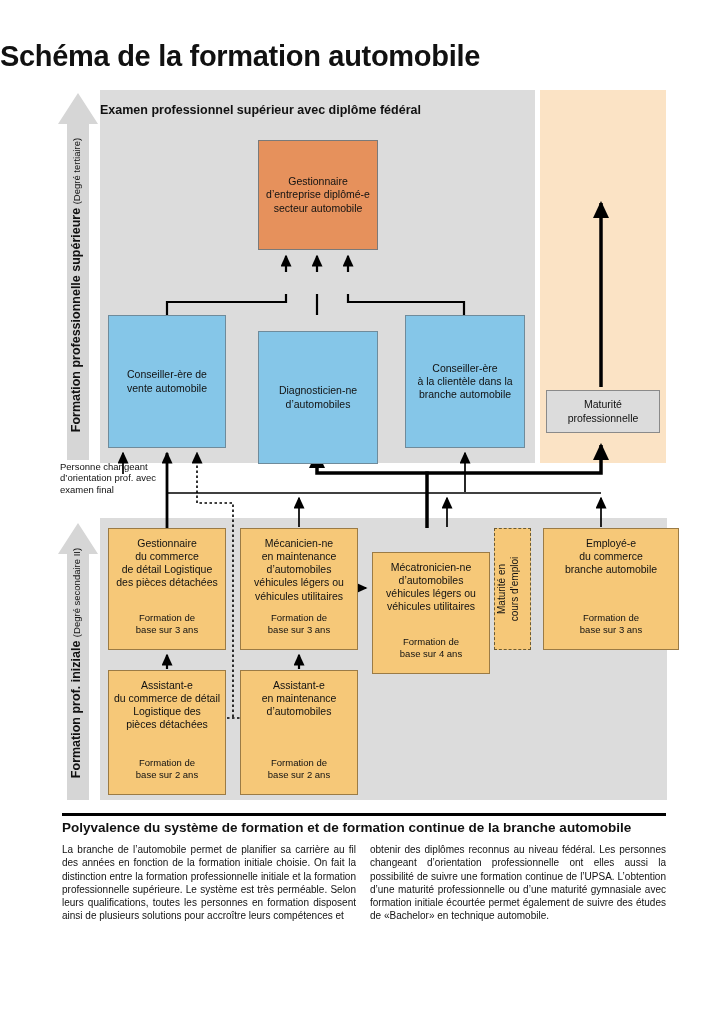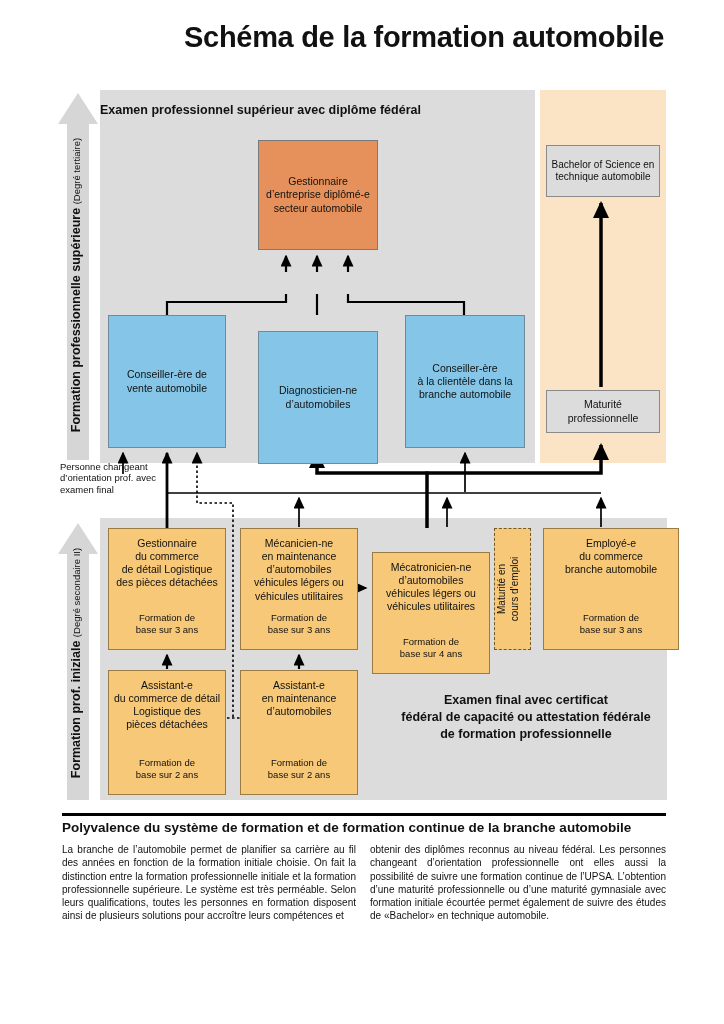--- a/index.html
+++ b/index.html
@@ -7,21 +7,21 @@
     position:relative; width:724px; height:1024px; background:#fff;
     font-family:"Liberation Sans","DejaVu Sans",sans-serif; color:#111;
     overflow:hidden;
   }
   .abs { position:absolute; }
   .pre { white-space:pre-line; }
   .sec { position:absolute; background:var(--section-bg,#dcdcdc); }
   .hes-col { position:absolute; background:var(--hes-bg,#fbe3c5); }
 
   .page-title {
-    position:absolute; left:0; top:21px; width:664px; text-align:right;
+    position:absolute; left:0; top:40px; width:664px; text-align:left;
     font-size:29px; font-weight:bold; letter-spacing:-0.3px;
   }
   .hdr {
     position:absolute; font-weight:bold; font-size:12.5px; 
     white-space:pre-line; line-height:1.25;
   }
   .box {
     position:absolute; display:flex; align-items:center; justify-content:center;
     text-align:center; white-space:pre-line; font-size:10.5px; line-height:1.25;
     box-sizing:border-box;
@@ -121,22 +121,20 @@
 d’entreprise diplômé-e
 secteur automobile</div>
   <div class="box blue" style="left:108px; top:315px; width:118px; height:133px;">Conseiller-ère de
 vente automobile</div>
   <div class="box blue" style="left:258px; top:331px; width:120px; height:133px;">Diagnosticien-ne
 d’automobiles</div>
   <div class="box blue" style="left:405px; top:315px; width:120px; height:133px;">Conseiller-ère
 à la clientèle dans la
 branche automobile</div>
 
-  <div class="box gbox" style="left:546px; top:145px; width:114px; height:52px; font-size:10px;">Bachelor of Science en
-technique automobile</div>
   <div class="box gbox" style="left:546px; top:390px; width:114px; height:43px;">Maturité
 professionnelle</div>
 
   <div class="smallnote" style="left:60px; top:461px; width:102px;">Personne changeant
 d’orientation prof. avec
 examen final</div>
 
   <div class="box tan" style="left:108px; top:528px; width:118px; height:122px;">
     <span>Gestionnaire
 du commerce
@@ -182,23 +180,20 @@
 base sur 2 ans</span>
   </div>
   <div class="box tan" style="left:240px; top:670px; width:118px; height:125px;">
     <span>Assistant-e
 en maintenance
 d’automobiles</span>
     <span class="dur">Formation de
 base sur 2 ans</span>
   </div>
 
-  <div class="exam-final" style="left:386px; top:692px; width:280px;">Examen final avec certificat
-fédéral de capacité ou attestation fédérale
-de formation professionnelle</div>
 
   <div class="vlabel rot" style="left:-92px; top:276px; width:340px; height:18px;">
     <span>Formation professionnelle supérieure</span>
     <span class="note"> <span>(Degré tertiaire)</span></span>
   </div>
   <div class="vlabel rot" style="left:-52px; top:654px; width:260px; height:18px;">
     <span>Formation prof. iniziale</span>
     <span class="note"> <span>(Degré secondaire II)</span></span>
   </div>
 

